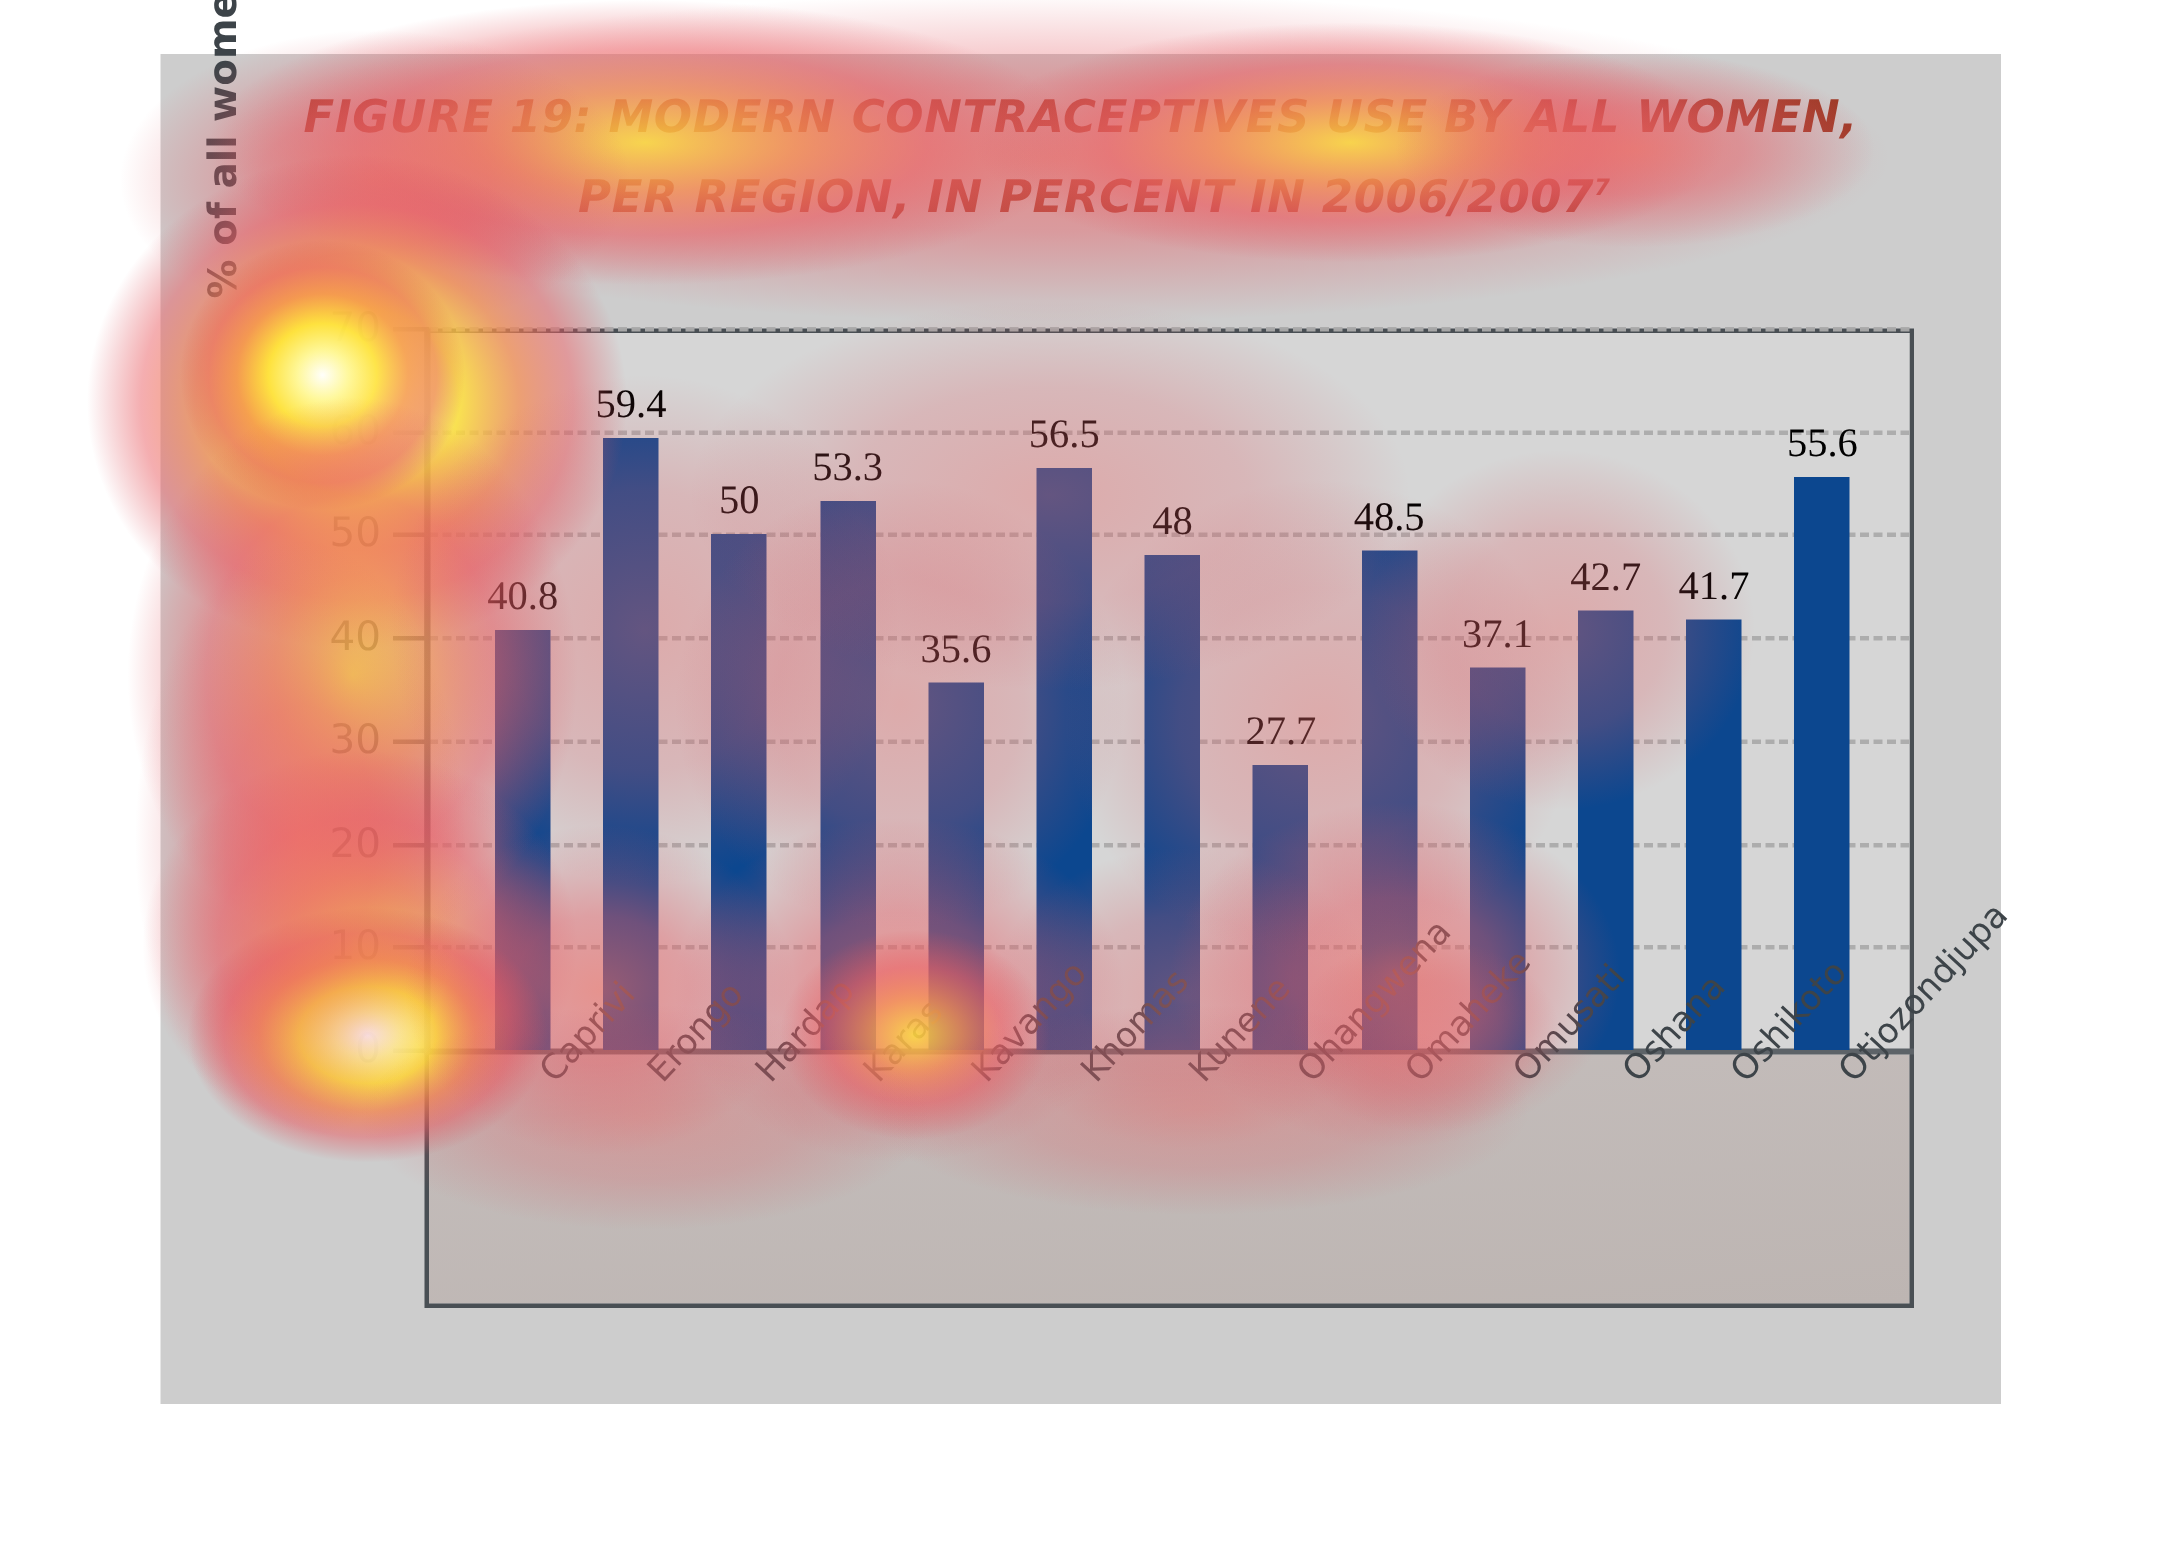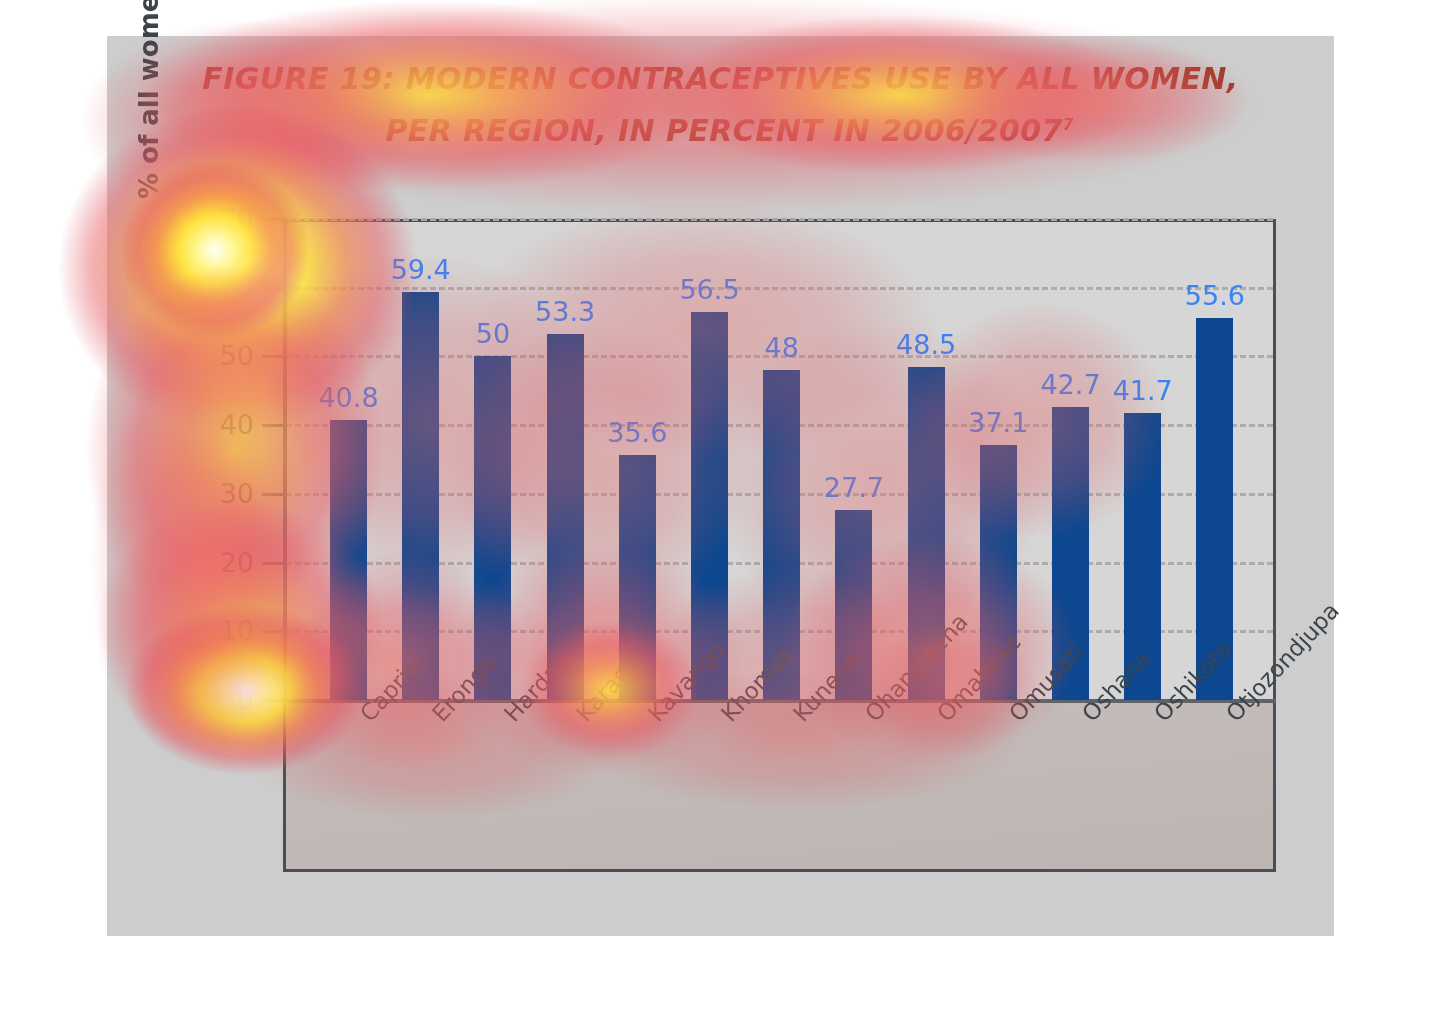--- a/index.html
+++ b/index.html
@@ -80,22 +80,22 @@
   
   .bar{
     position:absolute;bottom:0;width:37px;
     background:#0c478f;
   }
   #bars-layer{
     position:absolute;left:283px;top:219px;width:993px;height:481px;
   }
   .bar-value{
     position:absolute;
-    font-size:27px;color:#3b82f6;white-space:nowrap;
-    text-align:center;width:90px;
+    font-size:27px;color:#000000;white-space:nowrap;
+    text-align:center;width:90px;font-family:Liberation Serif, serif;
   }
 
   
   #x-labels-layer{
     position:absolute;left:283px;top:703px;width:993px;height:169px;
   }
   .x-label{
     position:absolute;top:0;
     font-size:23px;color:#3d4449;white-space:nowrap;
     transform-origin:left top;

